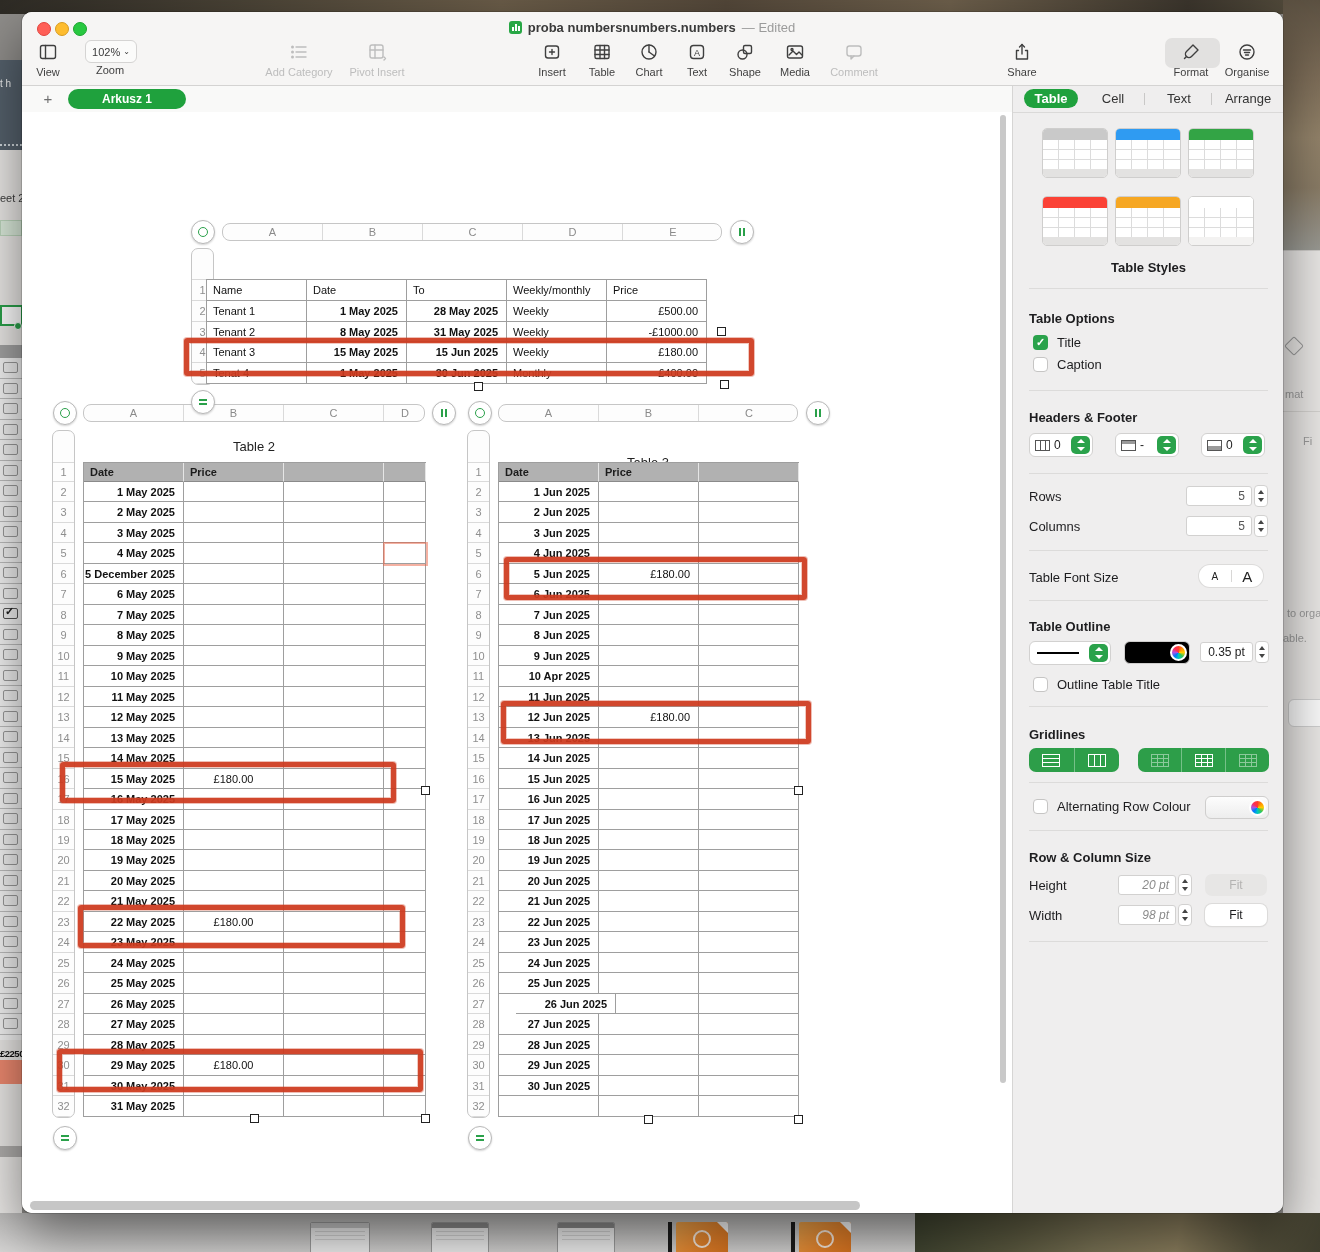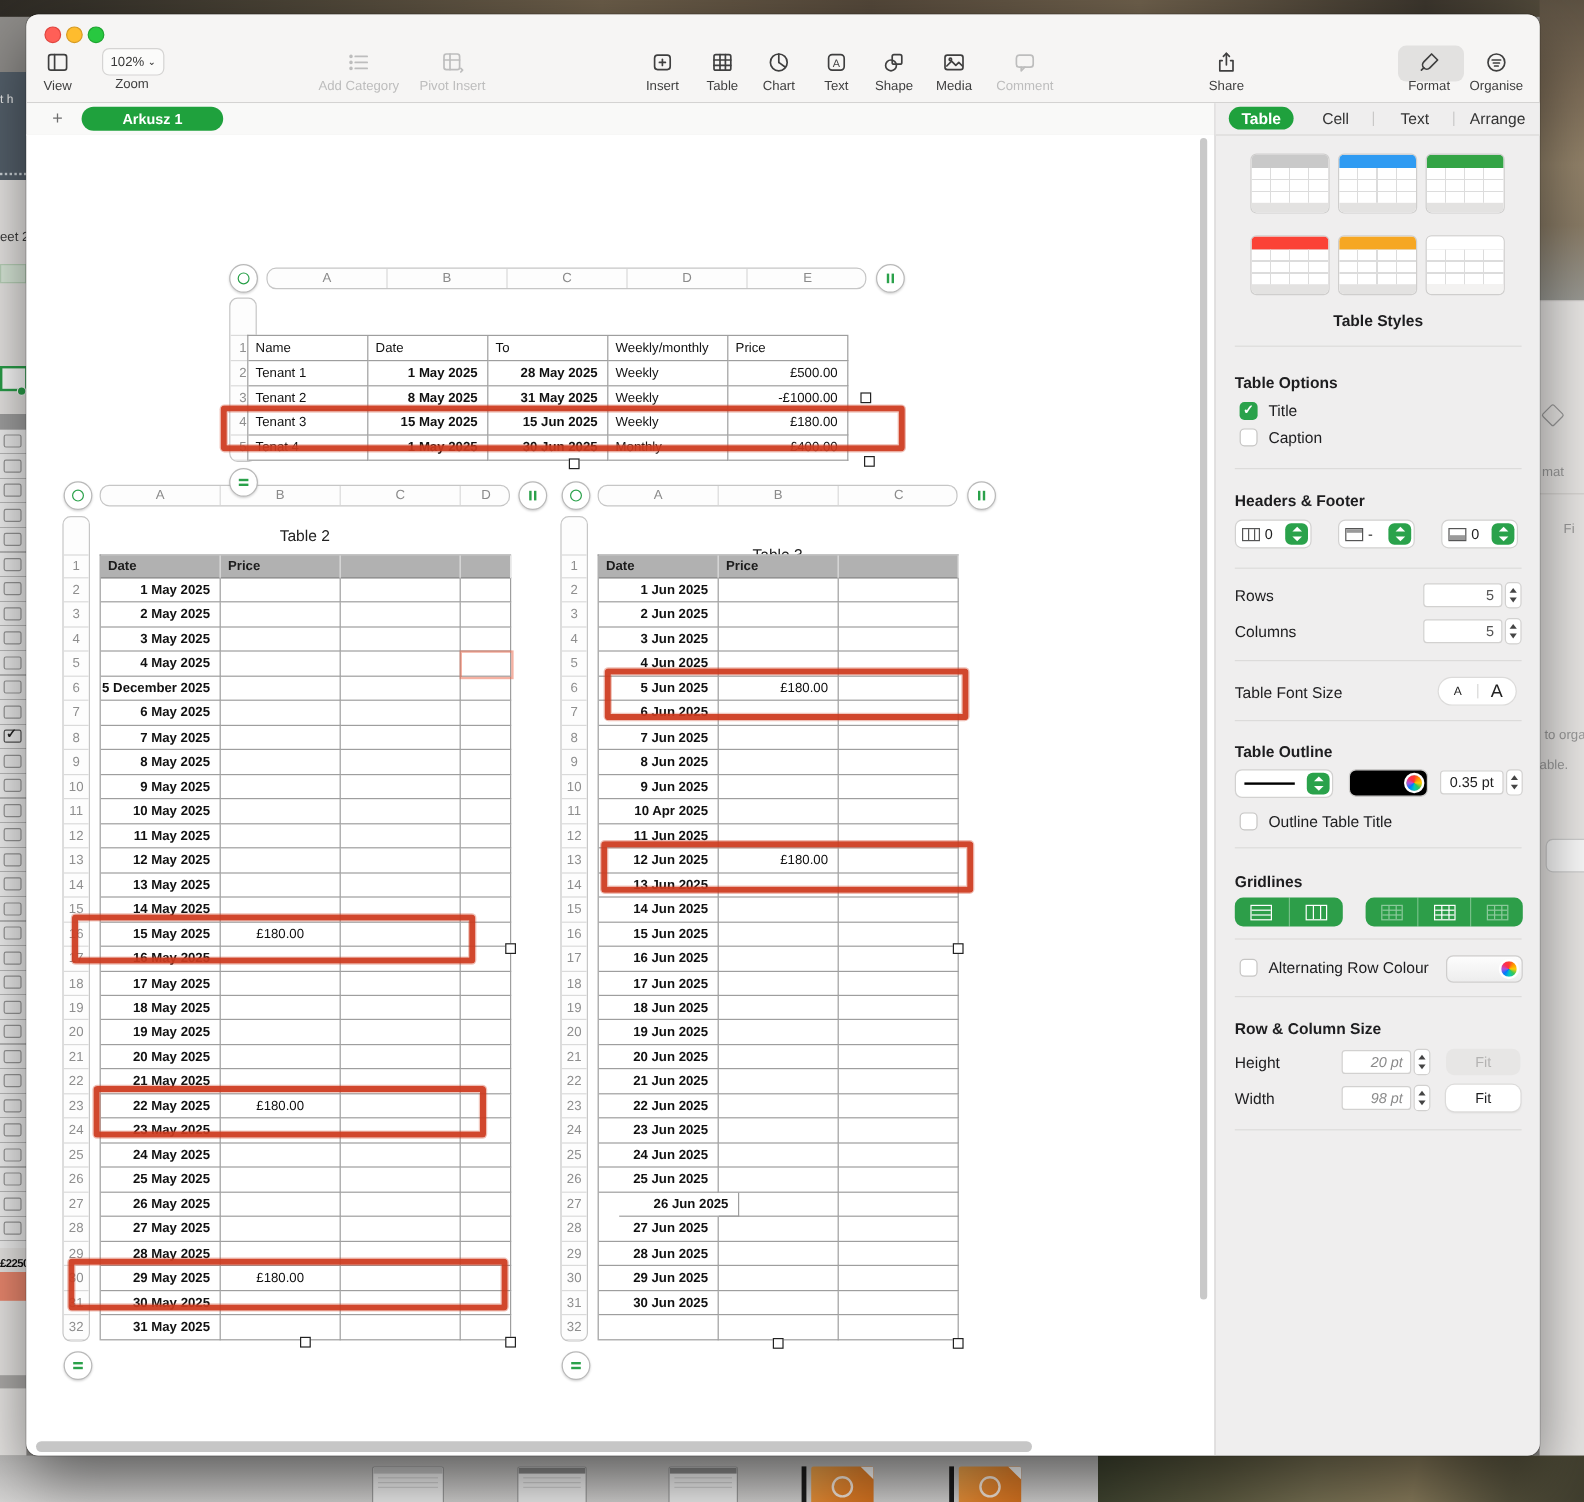--- a/index.html
+++ b/index.html
@@ -286,20 +286,29 @@
       <div class="logo"></div>
     </div>
 </div>
 
 <div class="abs win">
 
   <div class="chrome">
     <div class="tl r"></div>
     <div class="tl y"></div>
     <div class="tl g"></div>
+    <div class="wtitle">
+      <span class="docico">
+          <i></i>
+          <i></i>
+          <i></i>
+        </span>
+      <b>proba numbersnumbers.numbers</b>
+        <span class="st">— Edited</span>
+    </div>
 
     <div class="ti" style="left:26px">
       <div class="ic">
           <svg width="20" height="20" viewBox="0 0 20 20">
             <rect x="2.5" y="3.5" width="15" height="13" rx="2"></rect>
             <line x1="7.5" y1="3.5" x2="7.5" y2="16.5"></line>
           </svg>
         </div>
       <div class="lb">View</div>
     </div>

